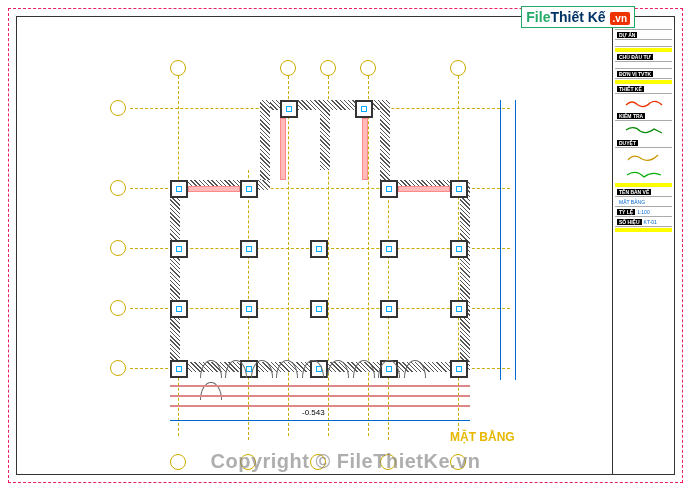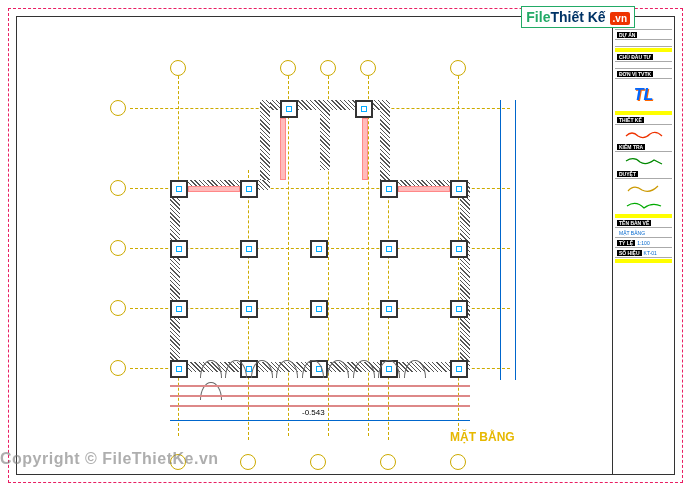--- a/index.html
+++ b/index.html
@@ -15,22 +15,22 @@
   .watermark-logo {
     position: absolute; right: 56px; top: 6px;
     background: #fff; border: 1px solid #2a6; padding: 2px 4px;
     font-weight: bold; font-size: 14px; color: #2a6; z-index: 100;
   }
   .watermark-logo .file { color: #2a6; }
   .watermark-logo .thiet { color: #036; }
   .watermark-logo .vn { background: #e30; color: #fff; font-size: 10px; padding: 1px 3px; border-radius: 2px; }
   
   .copyright {
-    position: absolute; left: 0; right: 0; top: 450px; text-align: left;
-    font-size: 16px; font-weight: bold; color: rgba(120,120,120,0.6); z-index: 50;
+    position: absolute; left: 0; right: 0; top: 450px; text-align: center;
+    font-size: 20px; font-weight: bold; color: rgba(120,120,120,0.6); z-index: 50;
     letter-spacing: 0.5px;
   }
   
   .title-block {
     position: absolute; right: 17px; top: 17px; bottom: 27px; width: 62px;
     border-left: 1px solid #333; background: #fff; font-size: 5px;
     display: flex; flex-direction: column; gap: 1px; padding: 2px;
   }
   .tb-row { border-bottom: 1px solid #aaa; padding: 1px 2px; min-height: 6px; display: flex; align-items: center; }
   .tb-label { background: #000; color: #fff; display: inline-block; padding: 0 2px; font-weight: bold; }
@@ -102,23 +102,20 @@
     <div class="tb-yellow"></div>
     <div class="tb-row">
       <span class="tb-label">CHỦ ĐẦU TƯ</span>
     </div>
     <div class="tb-row">
         <span class="tb-val"></span>
       </div>
     <div class="tb-row">
       <span class="tb-label">ĐƠN VỊ TVTK</span>
     </div>
-    <div class="logo-box">
-        <span>TL</span>
-      </div>
     <div class="tb-yellow"></div>
     <div class="tb-row">
         <span class="tb-label">THIẾT KẾ</span>
       </div>
     <div class="sig">
         <svg viewBox="0 0 40 12">
           <path d="M2 8 Q 8 2 14 8 Q 20 12 26 6 Q 32 2 38 8" stroke="#e30" fill="none" stroke-width="1.2"></path>
         </svg>
       </div>
     <div class="tb-row">

